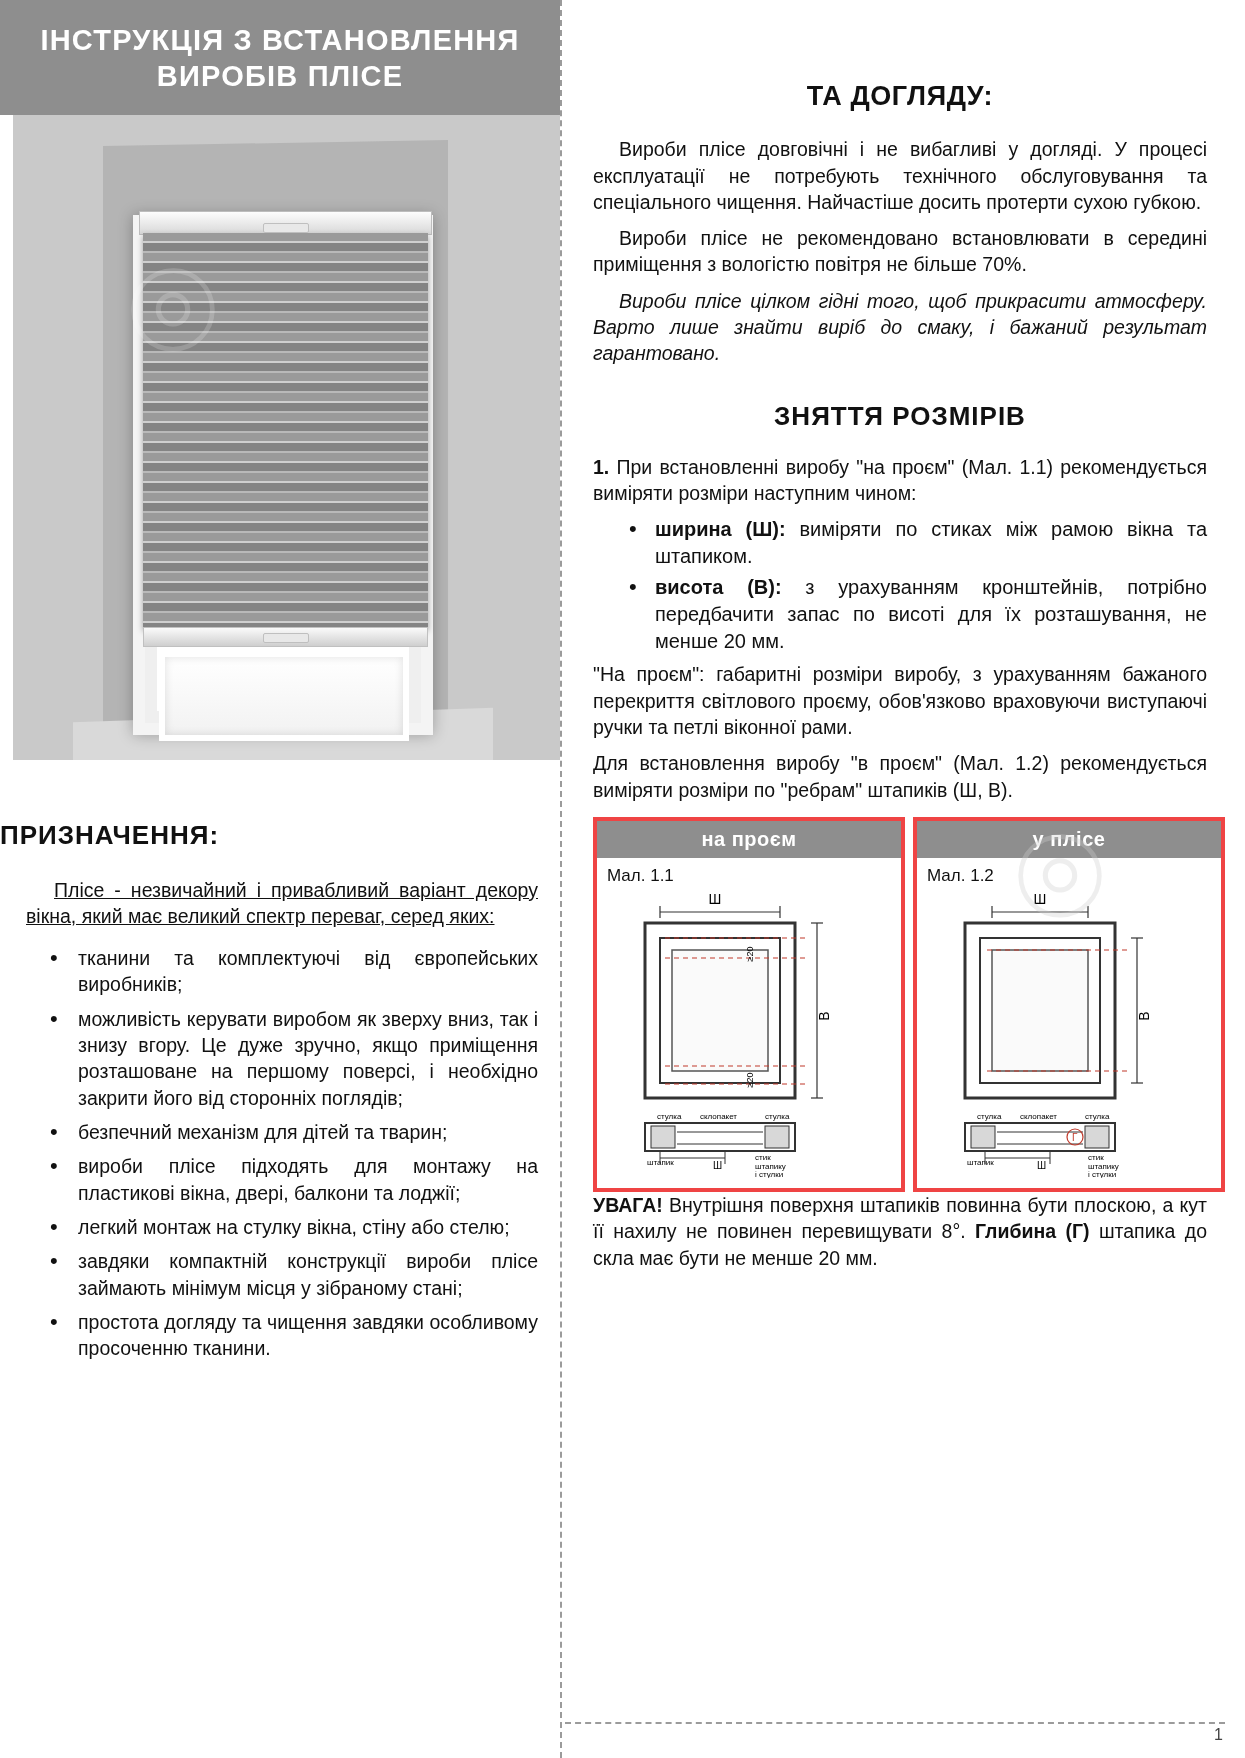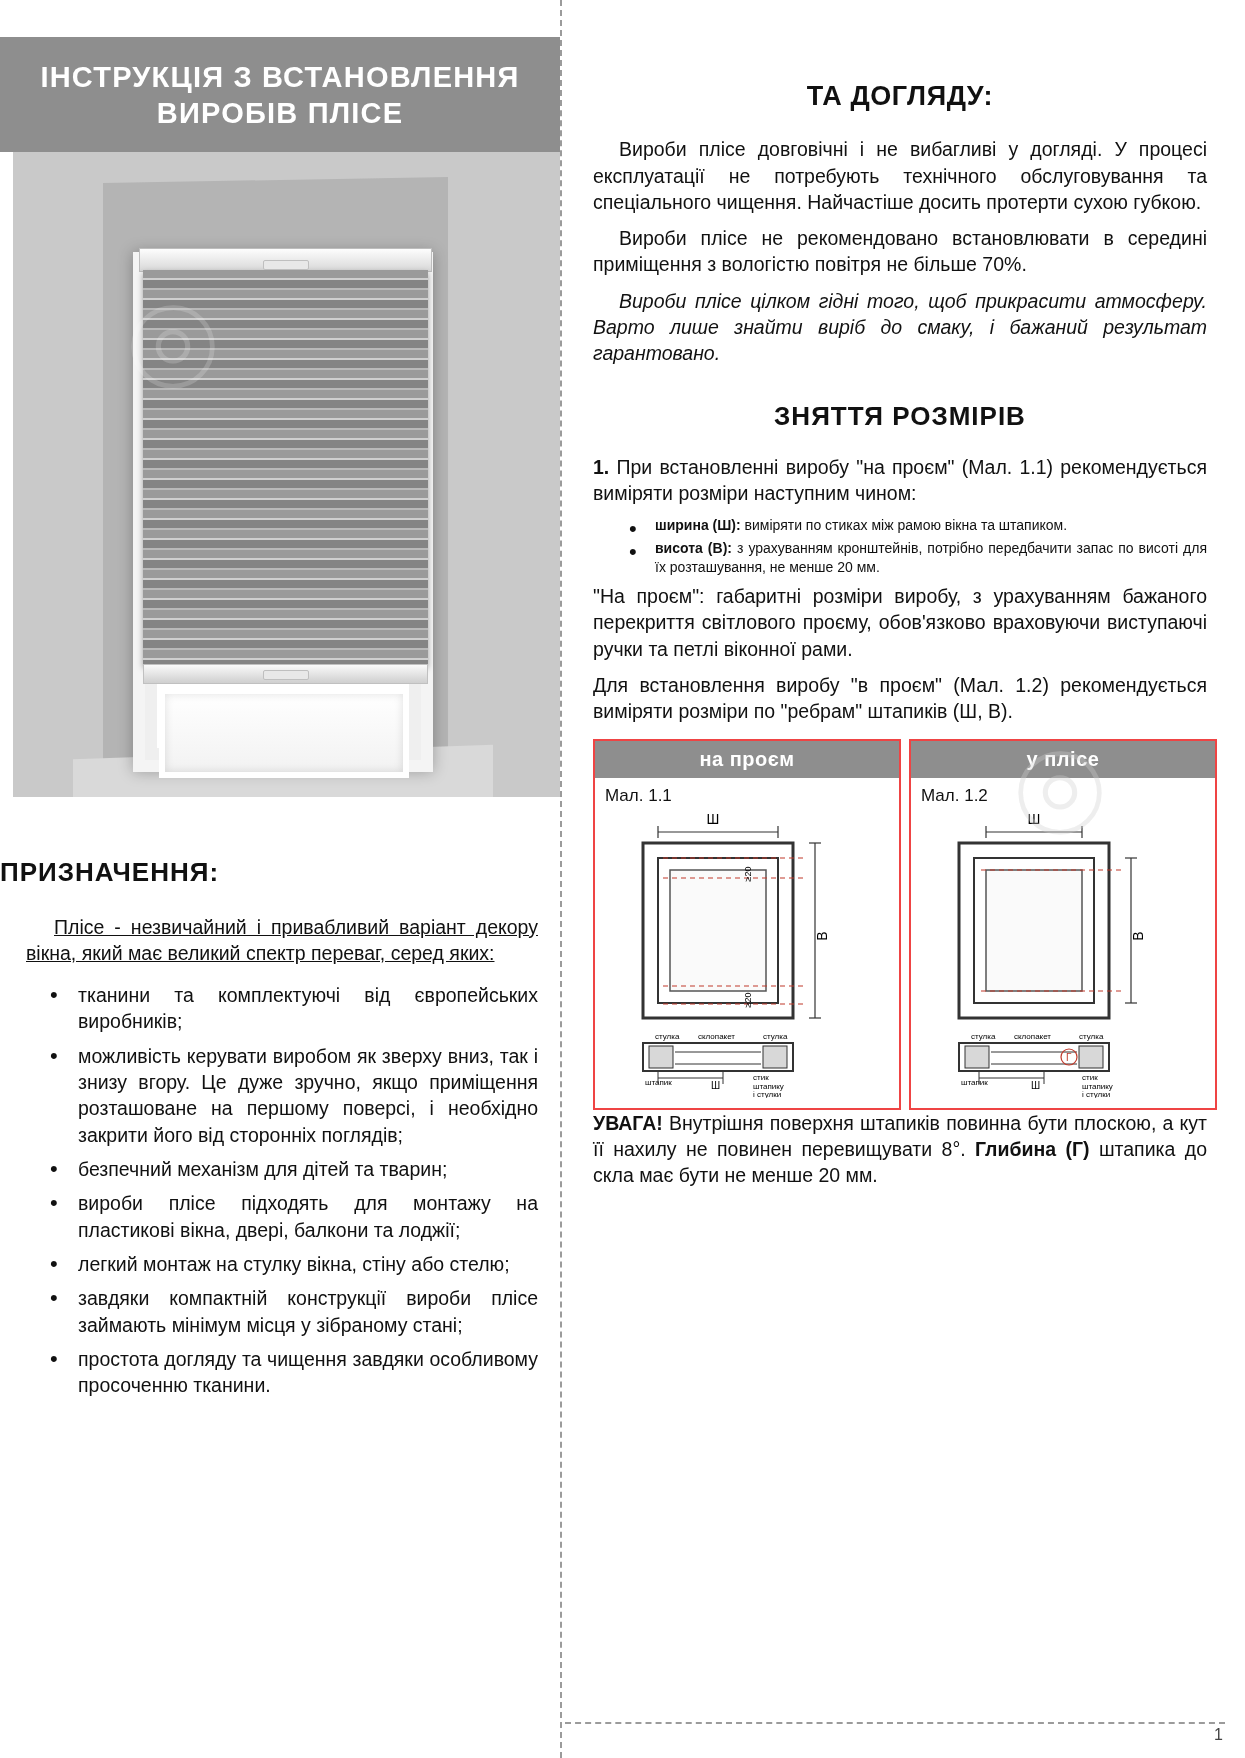--- a/index.html
+++ b/index.html
@@ -29,21 +29,20 @@
     color:#ffffff;
     text-align:center;
     padding:22px 10px 20px 10px;
     font-size:29px;
     font-weight:bold;
     letter-spacing:1.2px;
     line-height:1.25;
     box-sizing:border-box;
     width:560px;
     margin-left:0;
-    margin-top:37px;
   }
   .title-bar .l2{display:block;}
   .photo-block{
     width:547px;
     height:645px;
     margin-left:13px;
     background:linear-gradient(160deg,#cfcfcf 0%,#c4c4c4 35%,#bdbdbd 100%);
     position:relative;
     overflow:hidden;
   }
@@ -188,34 +187,34 @@
     text-align:justify;
     text-indent:26px;
   }
   .right-col p.noind{text-indent:0;}
   .right-col p.italic{font-style:italic;}
   ul.rbul{
     list-style:none;margin:4px 0 6px 0;padding:0;
   }
   ul.rbul li{
     position:relative;padding-left:62px;margin-bottom:4px;
-    font-size:14px;line-height:1.35;text-align:justify;
+    font-size:20px;line-height:1.35;text-align:justify;
   }
   ul.rbul li:before{content:"•";position:absolute;left:36px;top:-2px;font-size:22px;}
   b{font-weight:bold;}
 
   
   .diagrams{
     display:flex;
     gap:8px;
     margin-top:14px;
   }
   .diagram{
     flex:1;
-    border:2px solid #ef4444;
+    border:4px solid #ef4444;
     box-sizing:border-box;
     background:#fff;
   }
   .diag-head{
     background:#8e8e8e;
     color:#fff;
     text-align:center;
     font-size:20px;
     font-weight:bold;
     padding:7px 0 7px 0;

